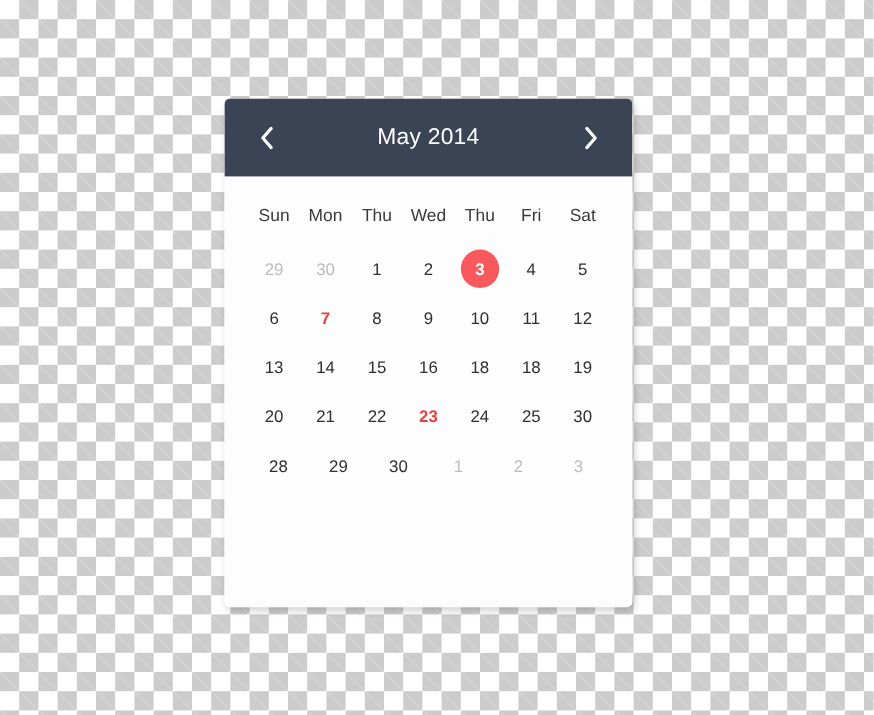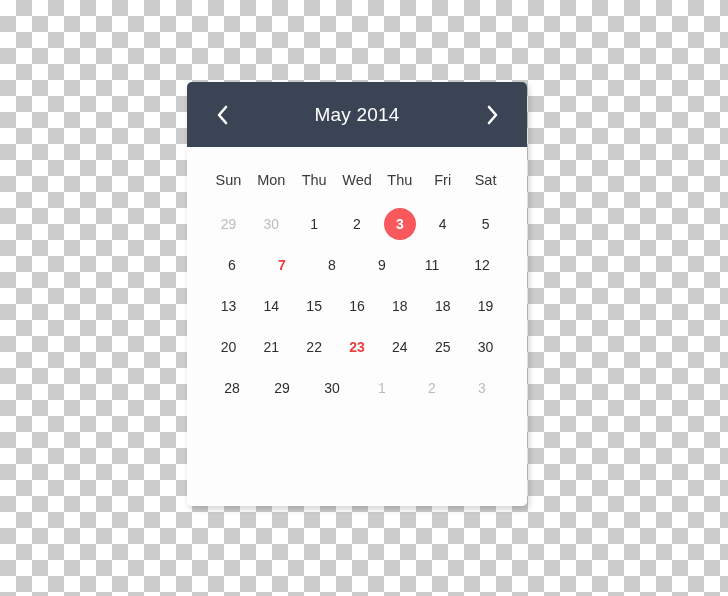--- a/index.html
+++ b/index.html
@@ -227,20 +227,23 @@
             <div class="cell event">
               <span class="daynum">7</span>
             </div>
             <div class="cell">
               <span class="daynum">8</span>
             </div>
             <div class="cell">
               <span class="daynum">9</span>
             </div>
             <div class="cell">
+              <span class="daynum">10</span>
+            </div>
+            <div class="cell">
               <span class="daynum">11</span>
             </div>
             <div class="cell">
               <span class="daynum">12</span>
             </div>
           </div>
           <div class="week-row">
             <div class="cell">
               <span class="daynum">13</span>
             </div>

